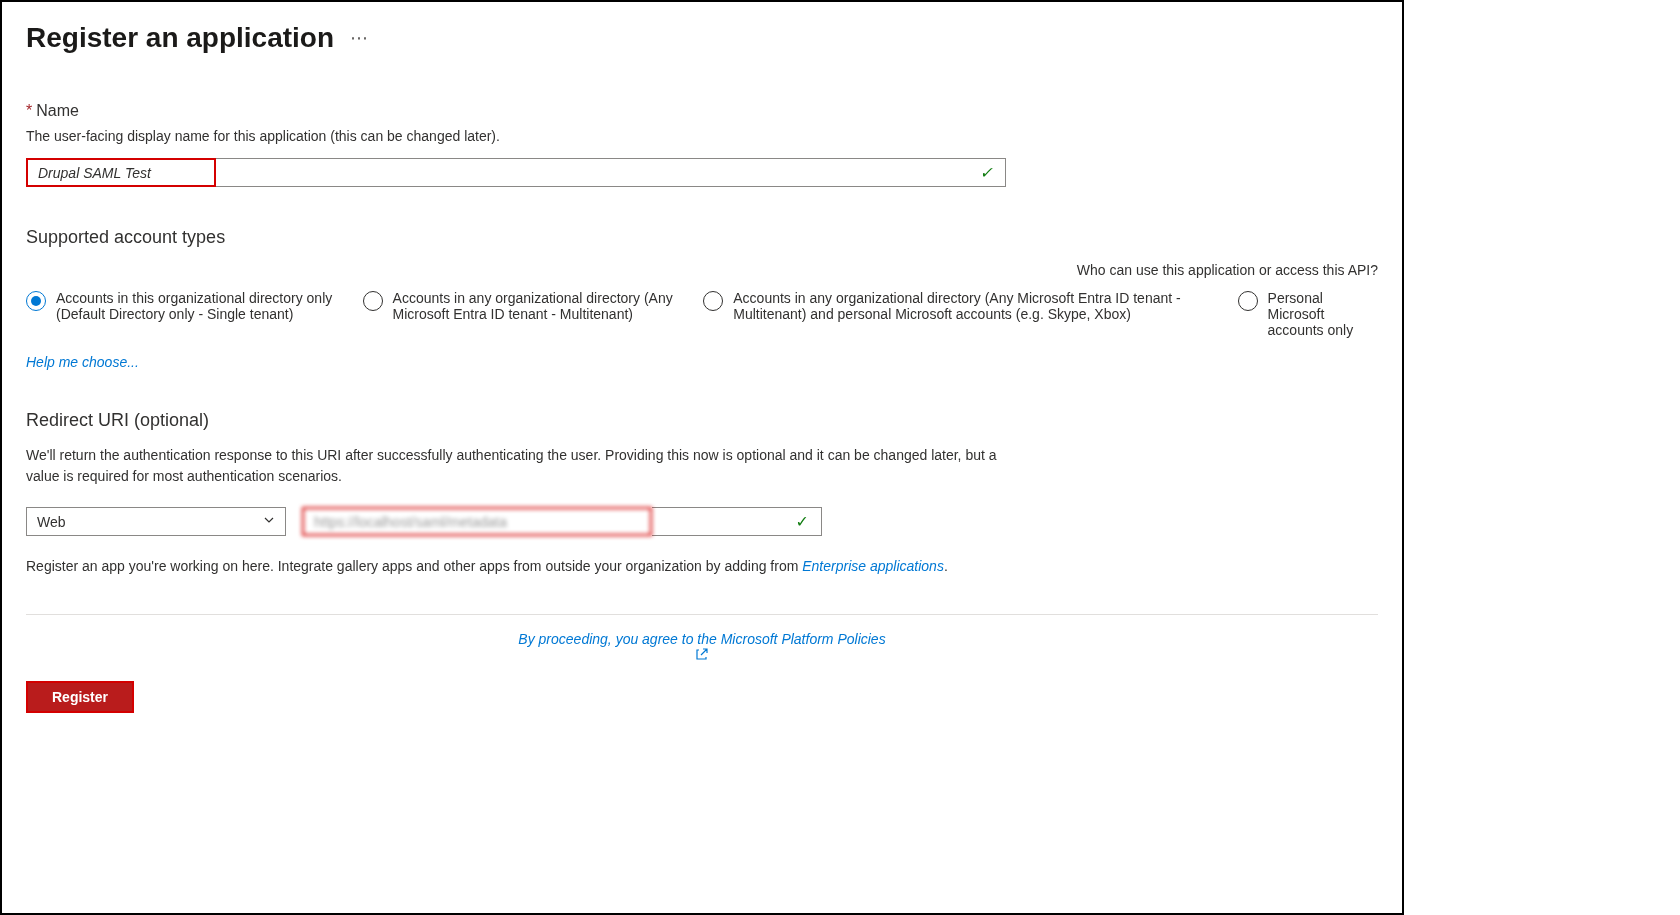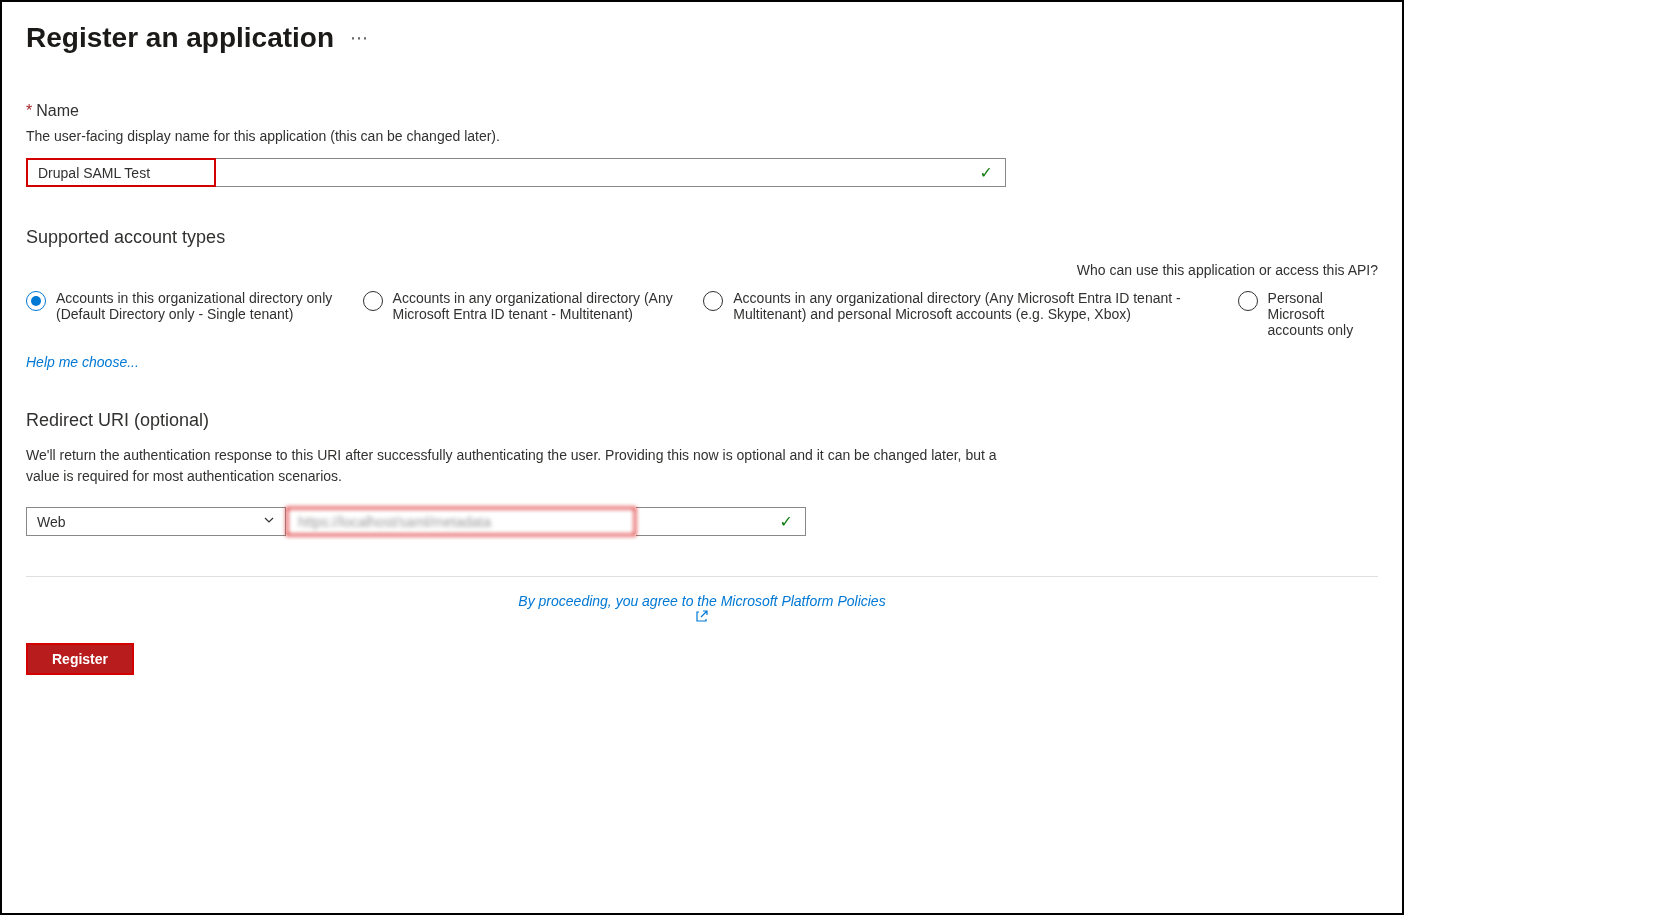--- a/index.html
+++ b/index.html
@@ -51,20 +51,21 @@
     }
     .field-desc {
       font-size: 14px;
       color: #323130;
       margin-bottom: 14px;
     }
     .name-input-wrap {
       display: flex;
       align-items: stretch;
       width: 980px;
+      font-style: italic;
     }
     .name-input-left {
       border: 2px solid #d40000;
       padding: 4px 10px;
       font-size: 14px;
       width: 190px;
       display: flex;
       align-items: center;
       background: #fff;
     }
@@ -142,21 +143,21 @@
     .redirect-desc {
       font-size: 14px;
       color: #323130;
       max-width: 980px;
       margin-bottom: 20px;
       line-height: 1.5;
     }
     .redirect-row {
       display: flex;
       align-items: stretch;
-      gap: 0;
+      gap: 16px;
     }
     .select-wrap {
       border: 1px solid #8a8886;
       width: 260px;
       padding: 4px 10px;
       display: flex;
       align-items: center;
       justify-content: space-between;
       cursor: pointer;
       background: #fff;
@@ -283,20 +284,23 @@
             </svg>
         </span>
       </div>
       <div class="uri-input-wrap">
         <div class="uri-input-left">https://localhost/saml/metadata</div>
         <div class="uri-input-right">
           <span class="check-icon">✓</span>
         </div>
       </div>
     </div>
+    <div class="footer-text">
+      <span>Register an app you're working on here. Integrate gallery apps and other apps from outside your organization by adding from </span><a class="link">Enterprise applications</a><span>.</span>
+    </div>
   </div>
 
   <hr class="divider">
 
   <div class="policy-row">
     <a class="link">By proceeding, you agree to the Microsoft Platform Policies</a>
     <span class="external-icon">
       <svg viewBox="0 0 14 14">
           <path d="M4 3 H2 V12 H11 V10 M6 8 L12 2 M8 2 H12 V6" stroke="#0078d4" stroke-width="1.2" fill="none"></path>
         </svg>

